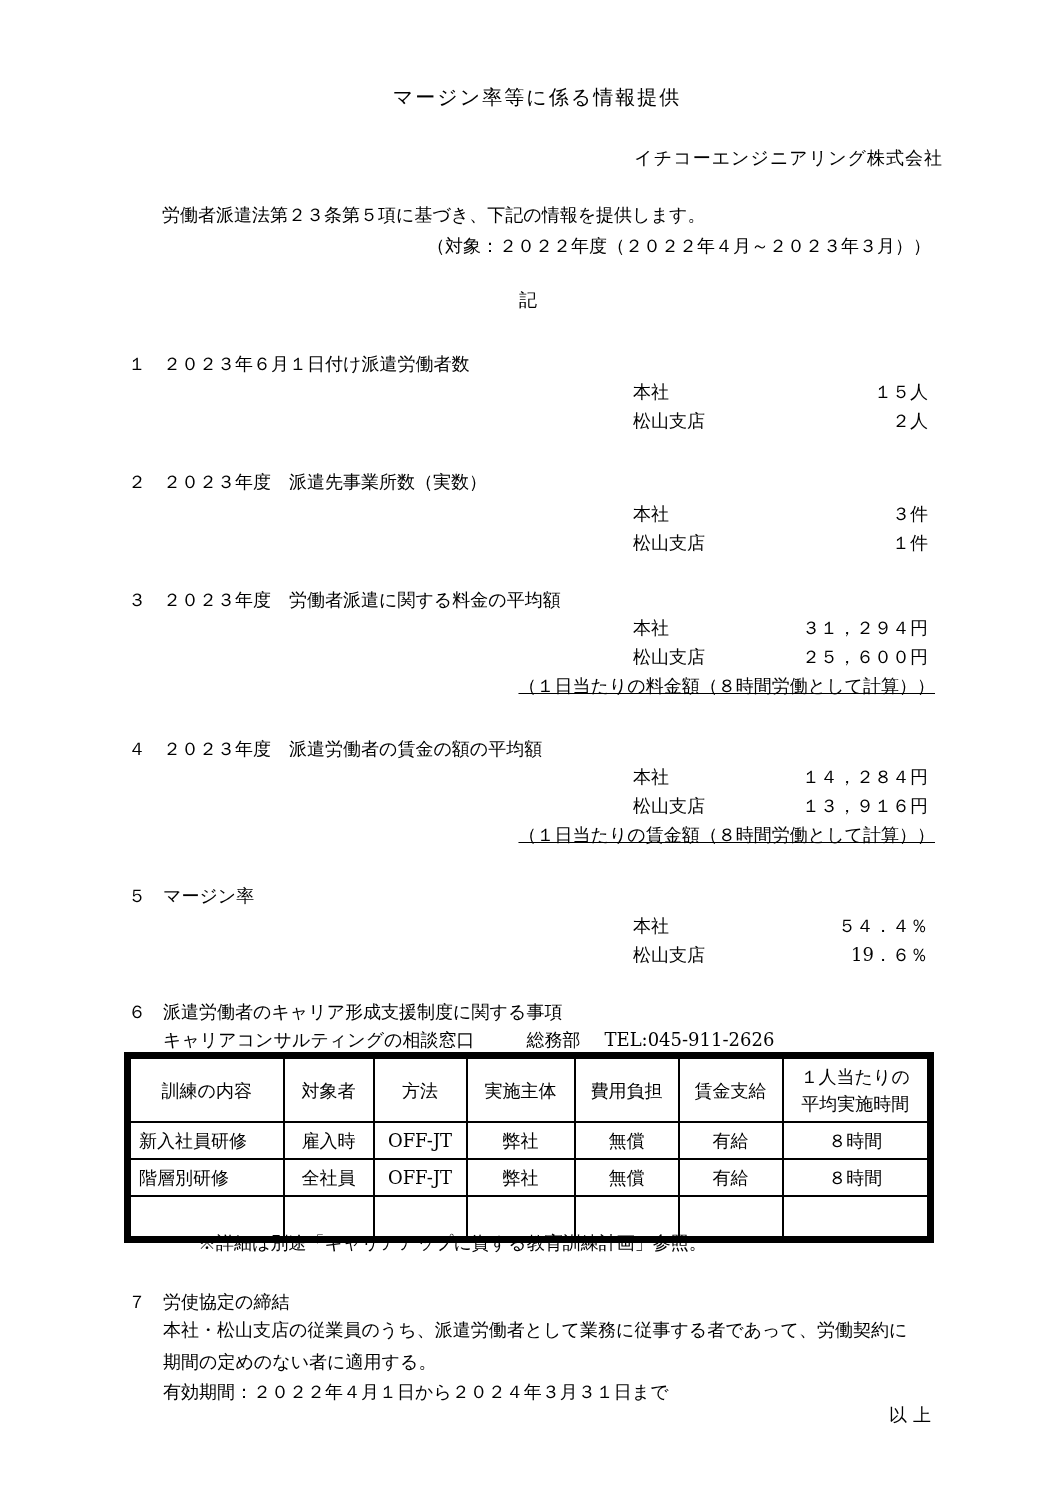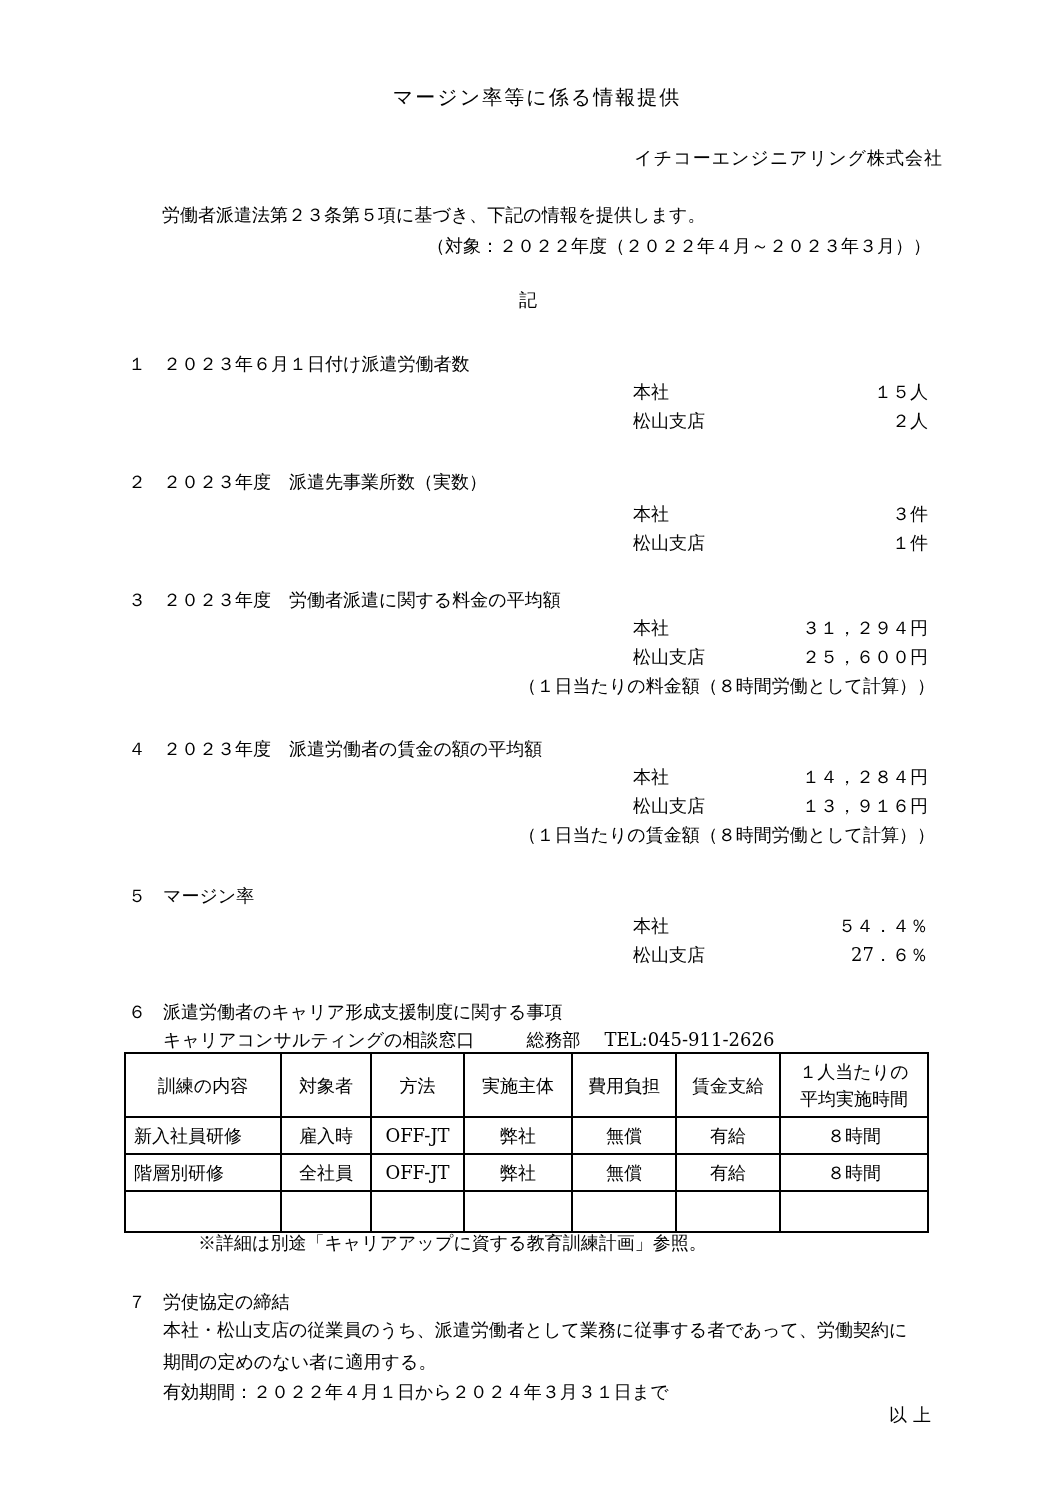--- a/index.html
+++ b/index.html
@@ -22,32 +22,32 @@
     padding-left: 8px;
   }
   .company-line { top: 146px; right: 115px; letter-spacing: 1px; }
   .intro-line { top: 203px; left: 162px; }
   .scope-line { top: 234px; left: 427px; }
   .record-mark { top: 288px; left: 0; width: 100%; text-align: center; letter-spacing: 2px; }
   .sec-no { left: 128px; }
   .sec-heading { left: 163px; }
   .row-label { left: 633px; }
   .row-value { right: 130px; text-align: right; }
-  .sec-note { right: 123px; text-align: right; }
+  .sec-note { right: 123px; text-align: right; text-decoration: underline; }
   .contact-line { top: 1028px; left: 163px; }
   .contact-part { margin-right: 0; }
   .gap2 { display:inline-block; width: 52px; }
   .gap1 { display:inline-block; width: 24px; }
   table.career-table {
     position: absolute;
     left: 124px; top: 1052px;
     width: 803px;
     border-collapse: collapse;
     table-layout: fixed;
-    border: 1px solid #000000;
+    border: 7px solid #000000;
   }
   table.career-table th, table.career-table td {
     border: 2px solid #000;
     font-weight: normal;
     font-size: 18px;
     text-align: center;
     padding: 0;
     overflow: hidden;
   }
   table.career-table th { height: 62px; white-space: pre-line; line-height: 27px; }
@@ -99,21 +99,21 @@
   <div class="abs row-value" style="top:765px">１４，２８４円</div>
   <div class="abs row-label" style="top:794px">松山支店</div>
   <div class="abs row-value" style="top:794px">１３，９１６円</div>
   <div class="abs sec-note" style="top:823px">（１日当たりの賃金額（８時間労働として計算））</div>
 
   <div class="abs sec-no" style="top:884px">５</div>
   <div class="abs sec-heading" style="top:884px">マージン率</div>
   <div class="abs row-label" style="top:914px">本社</div>
   <div class="abs row-value" style="top:914px">５４．４％</div>
   <div class="abs row-label" style="top:943px">松山支店</div>
-  <div class="abs row-value" style="top:943px">27．６％</div>
+  <div class="abs row-value" style="top:943px">19．６％</div>
 
   <div class="abs sec-no" style="top:1000px">６</div>
   <div class="abs sec-heading" style="top:1000px">派遣労働者のキャリア形成支援制度に関する事項</div>
   <div class="abs contact-line">
     <span class="contact-part">キャリアコンサルティングの相談窓口</span><span class="gap2"></span><span class="contact-part">総務部</span><span class="gap1"></span><span class="contact-part">TEL:045-911-2626</span>
   </div>
 
   <table class="career-table">
     <colgroup>
       <col style="width:156px">

